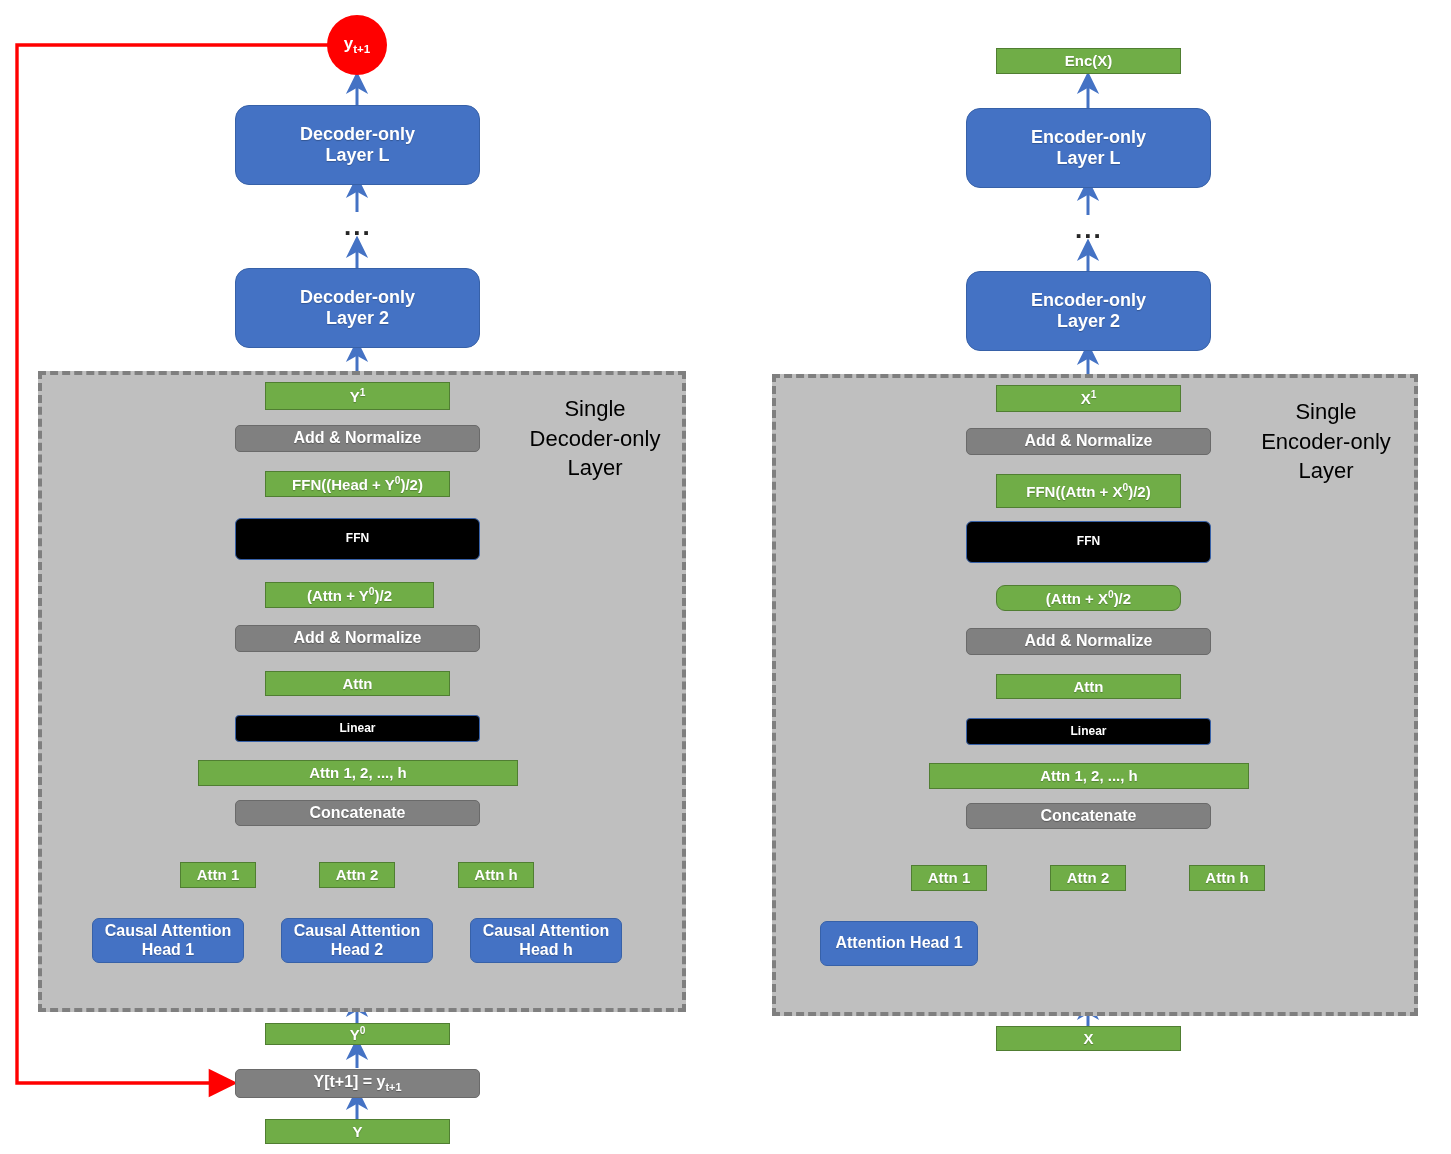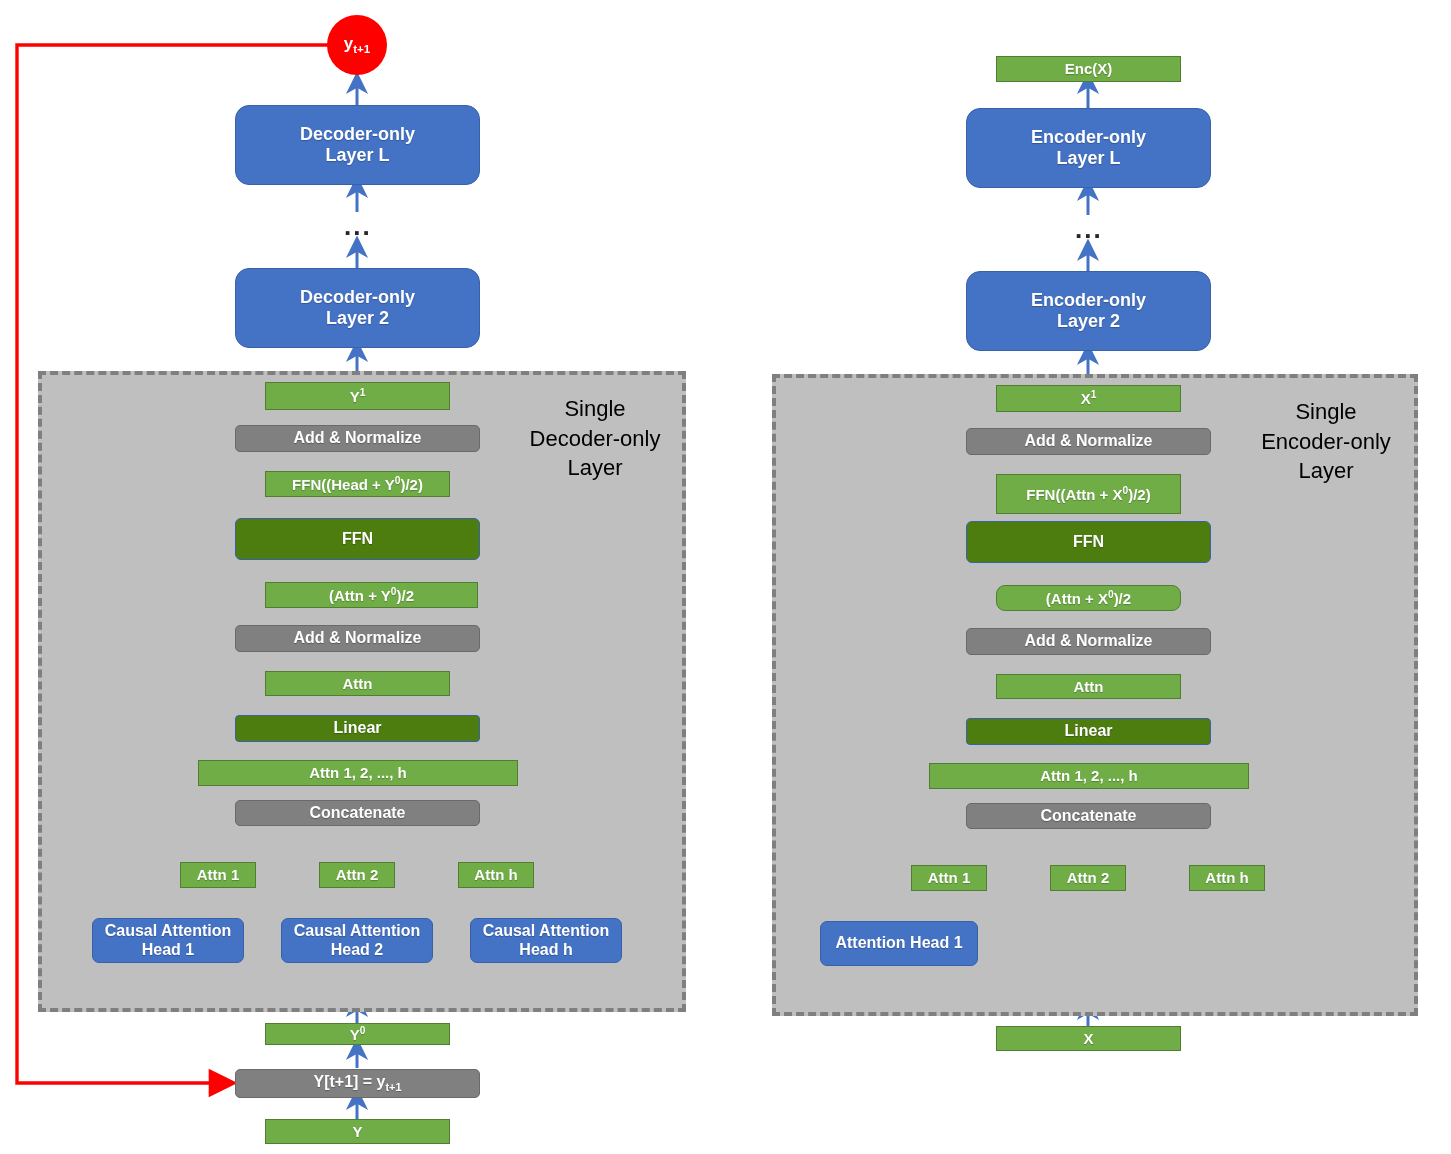--- a/index.html
+++ b/index.html
@@ -8,21 +8,21 @@
 
   .canvas{position:absolute;left:0;top:0;width:1451px;height:1154px;}
 
   
   .box{position:absolute;box-sizing:border-box;display:flex;align-items:center;
        justify-content:center;text-align:center;color:#ffffff;line-height:1.15;
        white-space:pre-line;}
 
   .green{background:#70AD47;border:1px solid #507E32;font-size:15px;font-weight:600;
          text-shadow:0 1px 1px rgba(0,0,0,.25);}
-  .blue{background:#4d7c0f;border:1px solid #3761A8;border-radius:4px;font-size:16px;
+  .blue{background:#000000;border:1px solid #3761A8;border-radius:4px;font-size:12px;
         font-weight:600;text-shadow:0 1px 1px rgba(0,0,0,.25);}
   .bluebig{background:#4472C4;border:1px solid #3761A8;border-radius:14px;font-size:18px;
         font-weight:600;text-shadow:0 1px 1px rgba(0,0,0,.25);}
   .gray{background:#808080;border:1px solid #6a6a6a;border-radius:5px;font-size:16px;
         font-weight:600;text-shadow:0 1px 1px rgba(0,0,0,.3);}
   .head{background:#4472C4;border:1px solid #3761A8;border-radius:7px;font-size:16px;
         font-weight:600;text-shadow:0 1px 1px rgba(0,0,0,.25);}
 
   
   .dashbox{position:absolute;box-sizing:border-box;background:#BFBFBF;
@@ -183,21 +183,21 @@
   </div>
 
   <div class="box gray" style="left:235px;top:425px;width:245px;height:27px;">Add &amp; Normalize</div>
 
   <div class="box green" style="left:265px;top:471px;width:185px;height:26px;">
     <span><span>FFN((Head + Y</span><sup>0</sup><span>)/2)</span></span>
   </div>
 
   <div class="box blue" style="left:235px;top:518px;width:245px;height:42px;border-radius:6px;">FFN</div>
 
-  <div class="box green" style="left:265px;top:582px;width:213px;height:26px;">
+  <div class="box green" style="left:265px;top:582px;width:169px;height:26px;">
     <span><span>(Attn + Y</span><sup>0</sup><span>)/2</span></span>
   </div>
 
   <div class="box gray" style="left:235px;top:625px;width:245px;height:27px;">Add &amp; Normalize</div>
 
   <div class="box green" style="left:265px;top:671px;width:185px;height:25px;">Attn</div>
 
   <div class="box blue" style="left:235px;top:715px;width:245px;height:27px;">Linear</div>
 
   <div class="box green" style="left:198px;top:760px;width:320px;height:26px;">Attn 1, 2, ..., h</div>
@@ -218,21 +218,21 @@
   <div class="box green" style="left:265px;top:1023px;width:185px;height:22px;">
     <span><span>Y</span><sup>0</sup></span>
   </div>
 
   <div class="box gray" style="left:235px;top:1069px;width:245px;height:29px;">
     <span><span>Y[t+1] = y</span><sub>t+1</sub></span>
   </div>
 
   <div class="box green" style="left:265px;top:1119px;width:185px;height:25px;">Y</div>
 
-  <div class="box green" style="left:996px;top:56px;width:185px;height:26px;">Enc(X)</div>
+  <div class="box green" style="left:996px;top:48px;width:185px;height:26px;">Enc(X)</div>
 
   <div class="box bluebig" style="left:966px;top:108px;width:245px;height:80px;">Encoder-only
 Layer L</div>
 
   <div class="dots" style="left:1075px;top:216px;">...</div>
 
   <div class="box bluebig" style="left:966px;top:271px;width:245px;height:80px;">Encoder-only
 Layer 2</div>
 
   <div class="dashbox" style="left:772px;top:374px;width:646px;height:642px;"></div>
@@ -240,21 +240,21 @@
   <div class="panel-title" style="left:1226px;top:397px;width:200px;">Single
 Encoder-only
 Layer</div>
 
   <div class="box green" style="left:996px;top:385px;width:185px;height:27px;">
     <span><span>X</span><sup>1</sup></span>
   </div>
 
   <div class="box gray" style="left:966px;top:428px;width:245px;height:27px;">Add &amp; Normalize</div>
 
-  <div class="box green" style="left:996px;top:474px;width:185px;height:40px;">
+  <div class="box green" style="left:996px;top:474px;width:185px;height:34px;">
     <span><span>FFN((Attn + X</span><sup>0</sup><span>)/2)</span></span>
   </div>
 
   <div class="box blue" style="left:966px;top:521px;width:245px;height:42px;border-radius:6px;">FFN</div>
 
   <div class="box green" style="left:996px;top:585px;width:185px;height:26px;border-radius:9px;">
     <span><span>(Attn + X</span><sup>0</sup><span>)/2</span></span>
   </div>
 
   <div class="box gray" style="left:966px;top:628px;width:245px;height:27px;">Add &amp; Normalize</div>

